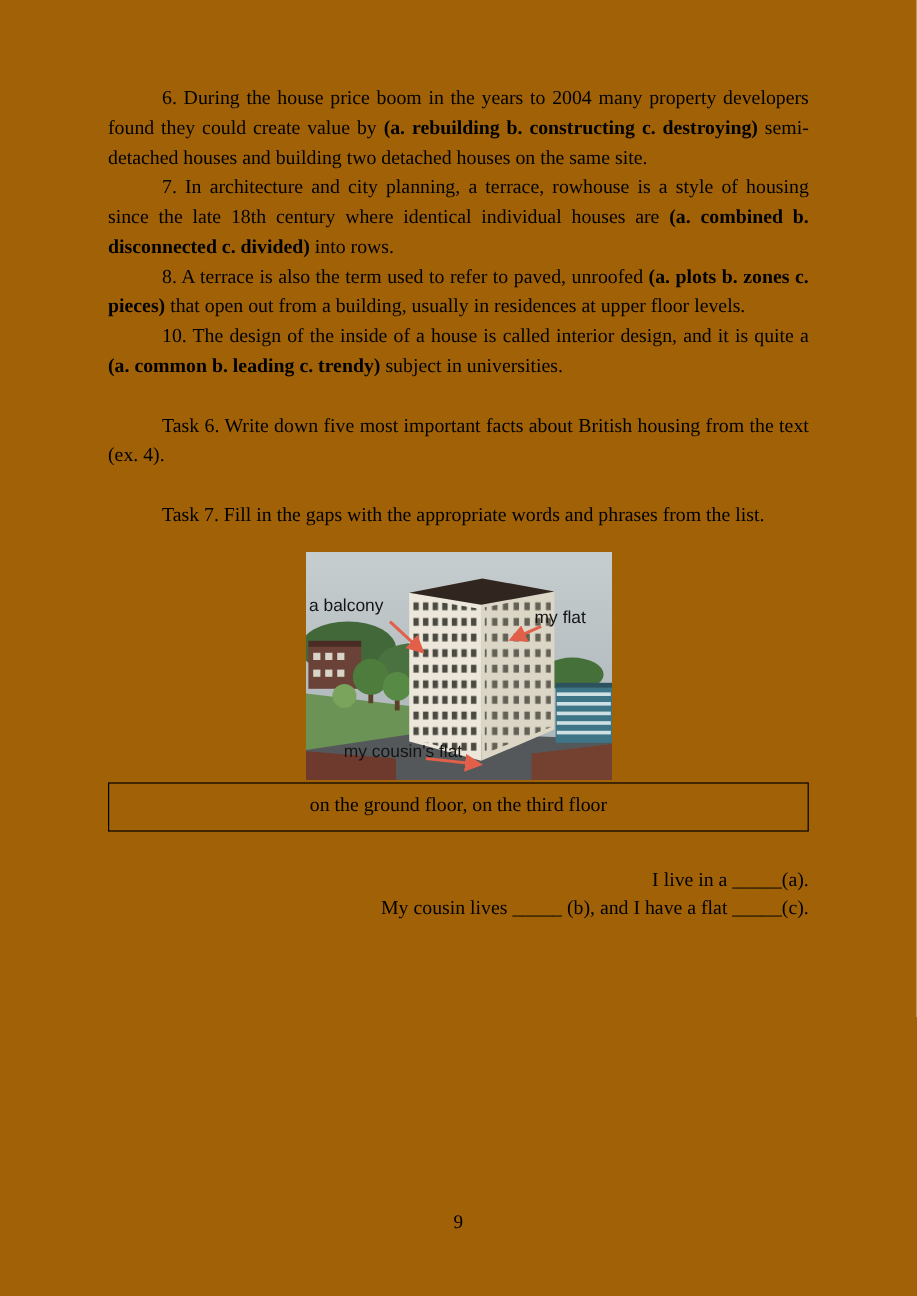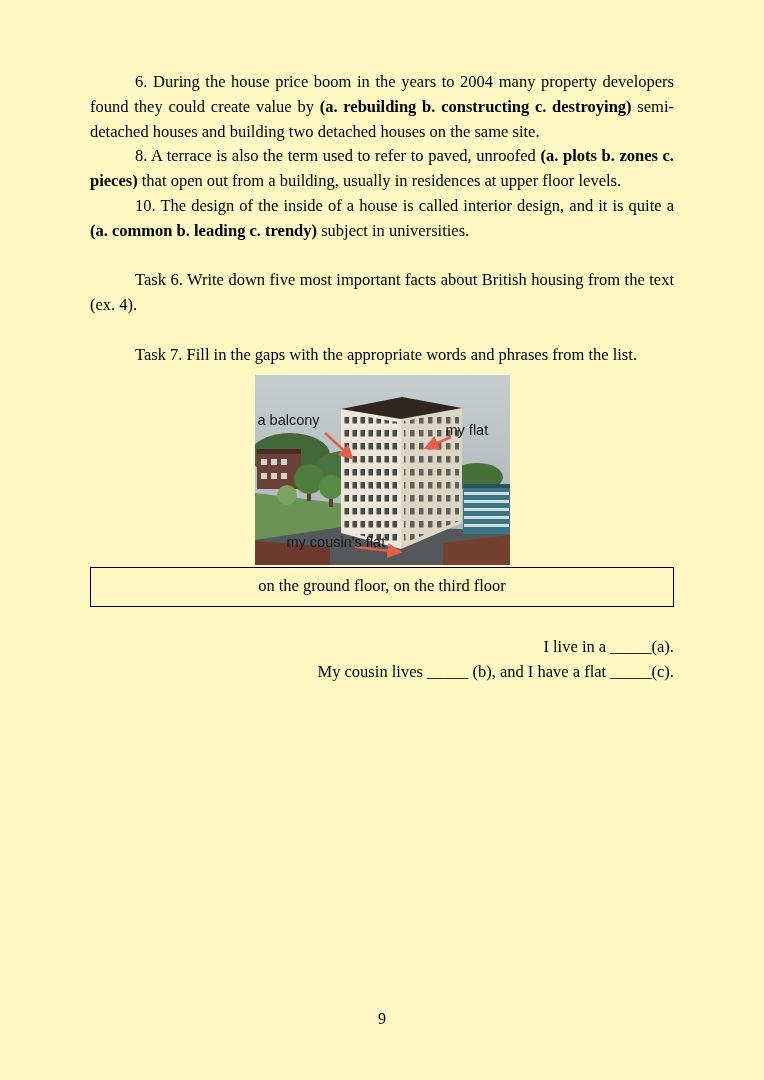--- a/index.html
+++ b/index.html
@@ -1,32 +1,32 @@
 <!DOCTYPE html>
 <html><head>
 <meta charset="utf-8">
 <style>
   * { margin:0; padding:0; box-sizing:border-box; }
   html,body { background:#ffffff; }
   .page {
-    width:764px; height:1080px; background:#fef9c3; position:relative;
+    width:764px; height:1080px; background:#a16207; position:relative;
     font-family:"Liberation Serif", serif; font-size:16.5px; color:#000;
     overflow:hidden; margin:0 auto;
   }
   .content { padding:70px 90px 0 90px; }
   p.para {
     text-align:justify; text-indent:45px; line-height:1.5;
   }
   p.task-heading {
     font-weight:normal; text-align:justify; text-indent:45px; line-height:1.5;
     margin-top:25px;
   }
   b { font-weight:bold; }
   .figure {
-    width:255px; height:160px; margin:7px auto 0; position:relative;
+    width:255px; height:160px; margin:18px auto 0; position:relative;
   }
   .figure svg { display:block; }
   .fig-label {
     position:absolute; font-family:"Liberation Sans", sans-serif;
     font-size:14.5px; color:#141414; white-space:nowrap; line-height:1;
   }
   .fig-label.balcony { left:3px; top:38px; }
   .fig-label.myflat { left:191px; top:48px; }
   .fig-label.cousin { left:20px; top:160px;padding-left:12px; }
   .word-box {
@@ -41,20 +41,21 @@
   }
 </style>
 </head>
 <body>
 
 <div class="page">
   <div class="content">
 
     <p class="para"><span>6. During the house price boom in the years to 2004 many property developers found they could create value by </span><b>(a. rebuilding b. constructing c. destroying)</b><span> semi-detached houses and building two detached houses on the same site.</span></p>
 
+    <p class="para"><span>7. In architecture and city planning, a terrace, rowhouse is a style of housing since the late 18th century where identical individual houses are </span><b>(a. combined b. disconnected c. divided)</b><span> into rows.</span></p>
 
     <p class="para"><span>8. A terrace is also the term used to refer to paved, unroofed </span><b>(a. plots b. zones c. pieces)</b><span> that open out from a building, usually in residences at upper floor levels.</span></p>
 
 
     <p class="para"><span>10. The design of the inside of a house is called interior design, and it is quite a </span><b>(a. common b. leading c. trendy)</b><span> subject in universities.</span></p>
 
     <p class="task-heading">Task 6. Write down five most important facts about British housing from the text (ex. 4).</p>
 
     <p class="task-heading">Task 7. Fill in the gaps with the appropriate words and phrases from the list.</p>
 

